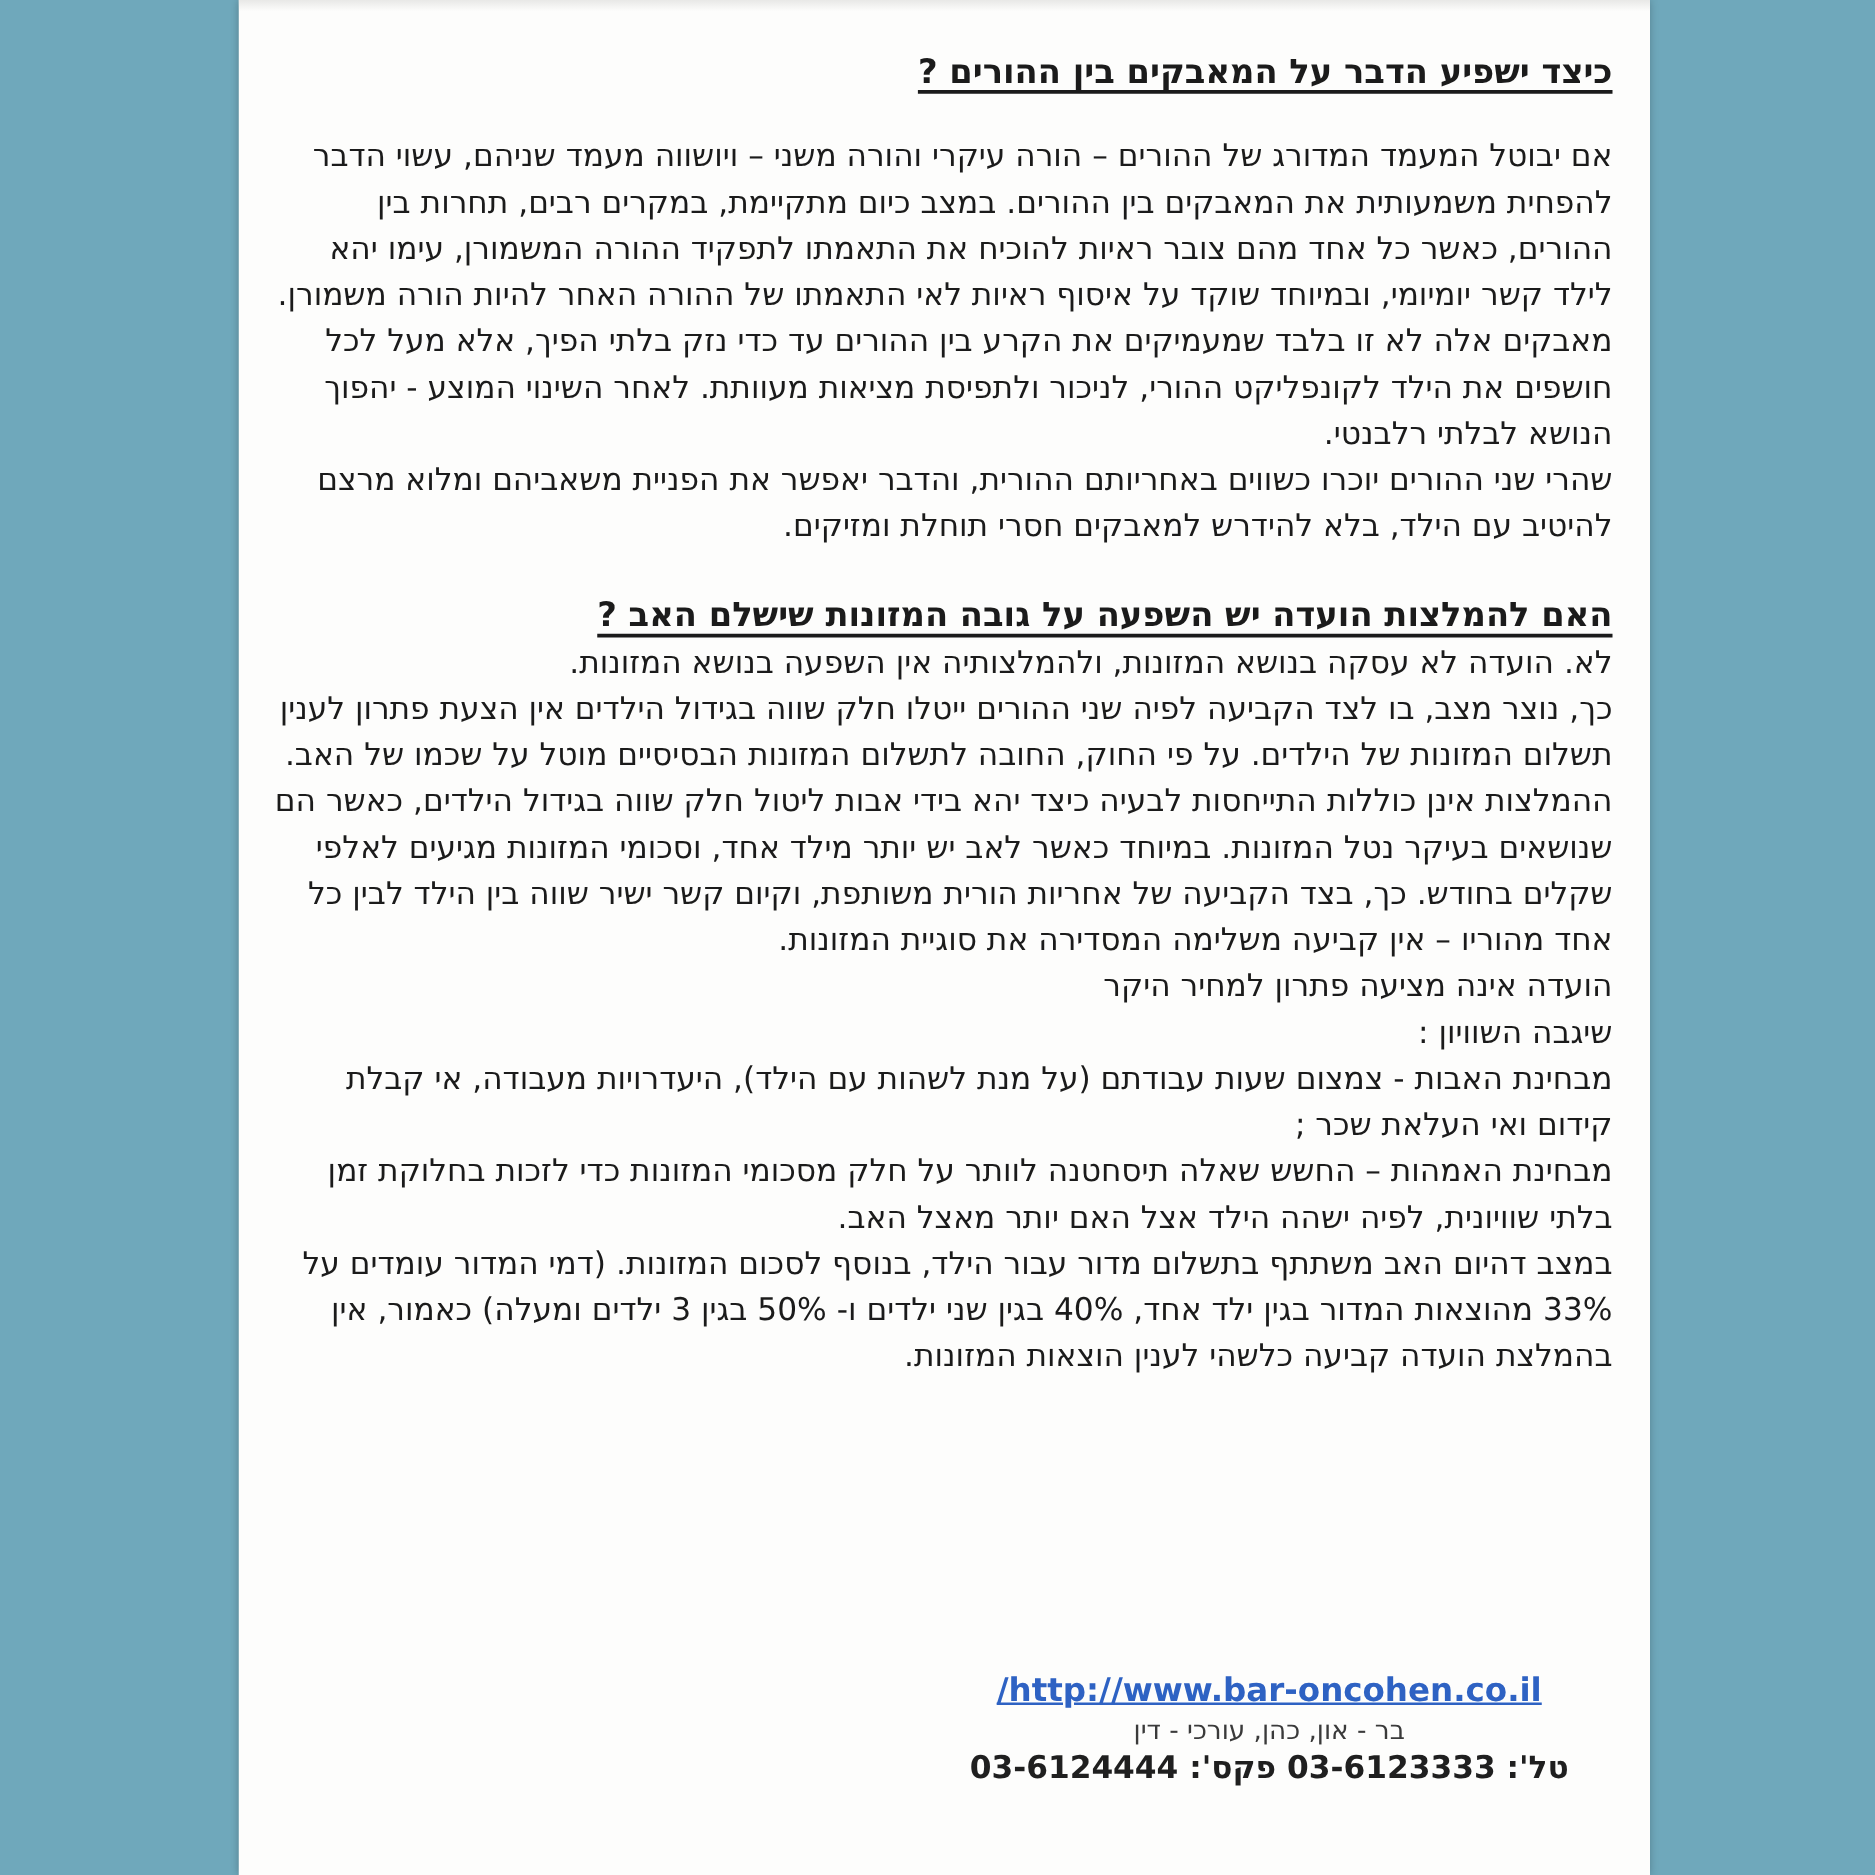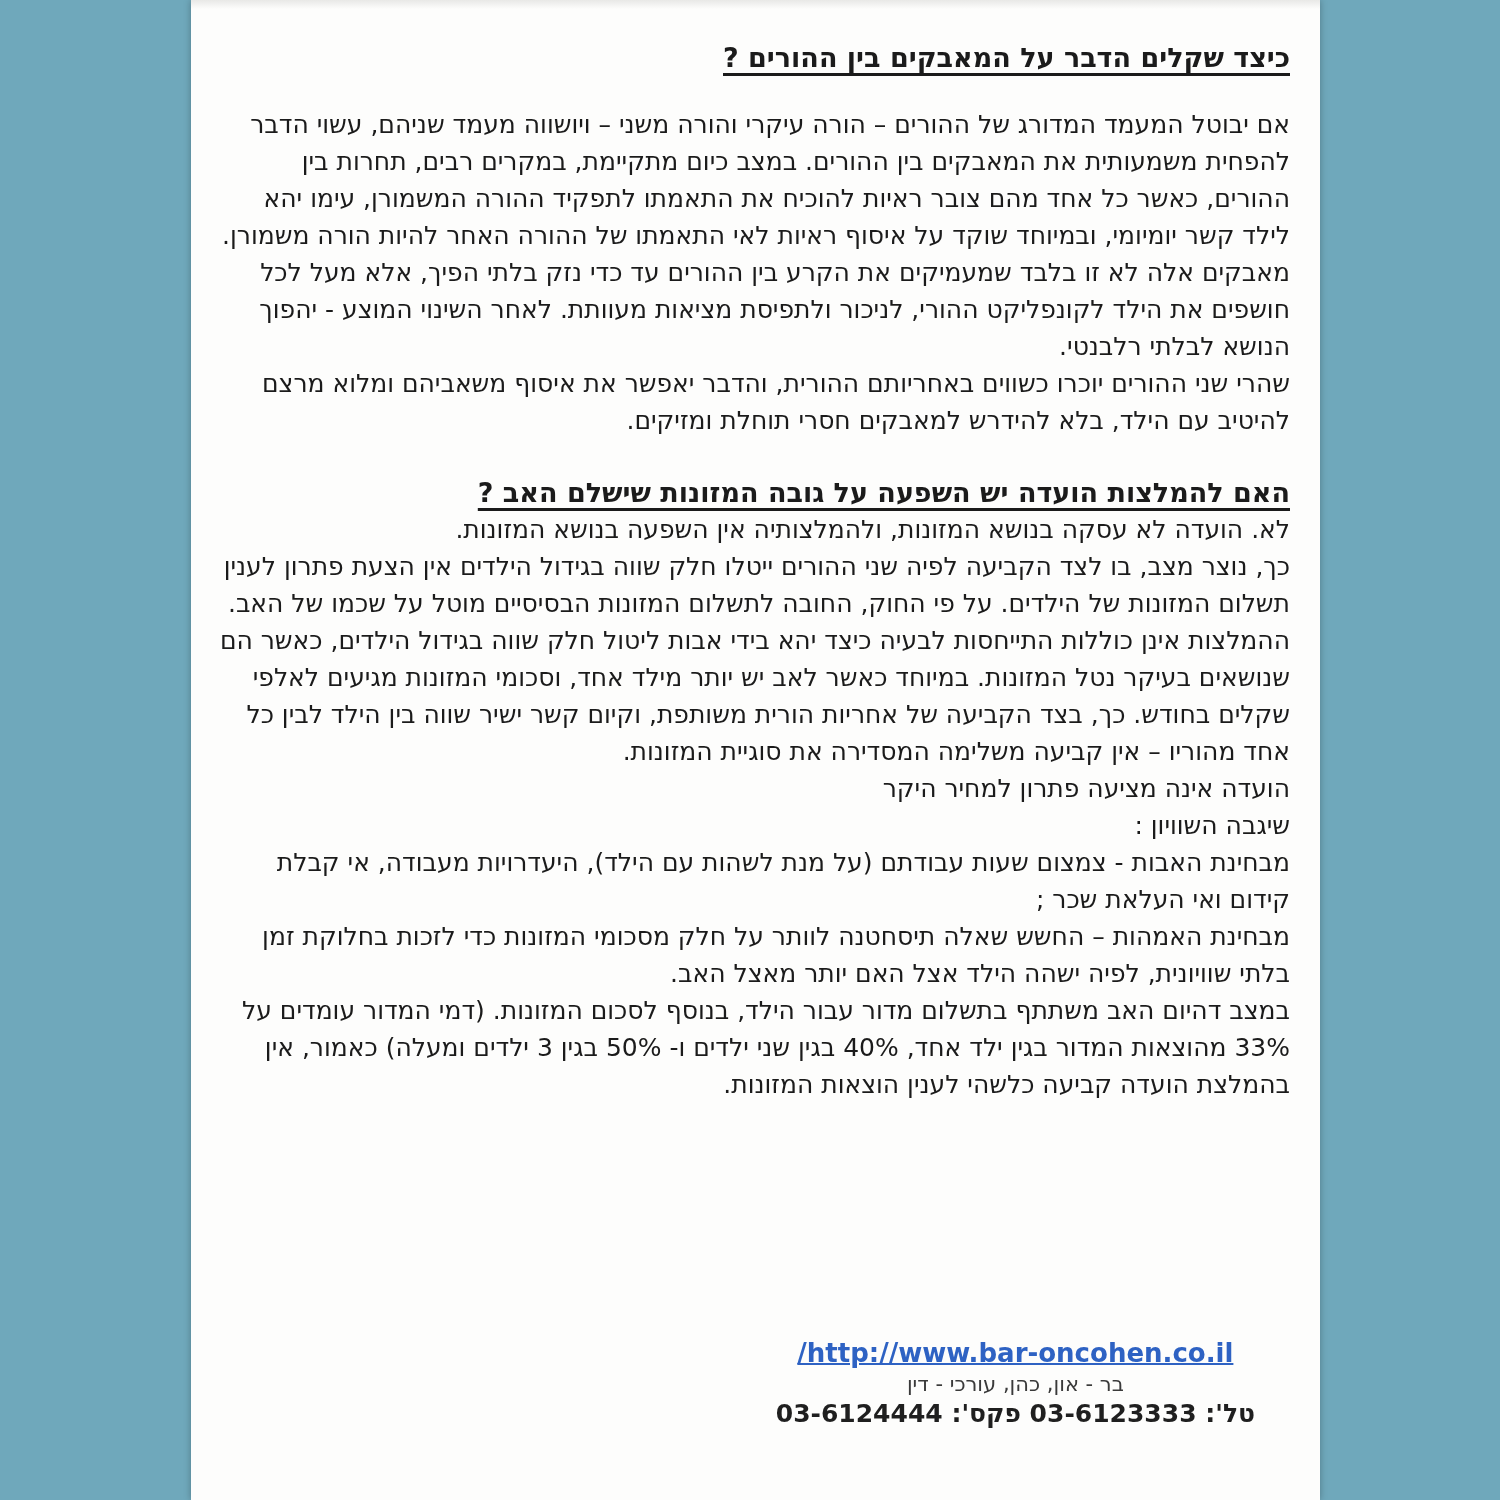--- a/index.html
+++ b/index.html
@@ -74,25 +74,25 @@
     color:#1f1f1f;
   }
 </style>
 </head>
 <body>
 
 <div class="scene">
   <div class="page">
     <div class="content">
 
-      <h2 class="doc-heading h1-sp">כיצד שקלים הדבר על המאבקים בין ההורים ?</h2>
+      <h2 class="doc-heading h1-sp">כיצד ישפיע הדבר על המאבקים בין ההורים ?</h2>
 
       <p class="body">אם יבוטל המעמד המדורג של ההורים – הורה עיקרי והורה משני – ויושווה מעמד שניהם, עשוי הדבר להפחית משמעותית את המאבקים בין ההורים. במצב כיום מתקיימת, במקרים רבים, תחרות בין ההורים, כאשר כל אחד מהם צובר ראיות להוכיח את התאמתו לתפקיד ההורה המשמורן, עימו יהא לילד קשר יומיומי, ובמיוחד שוקד על איסוף ראיות לאי התאמתו של ההורה האחר להיות הורה משמורן. מאבקים אלה לא זו בלבד שמעמיקים את הקרע בין ההורים עד כדי נזק בלתי הפיך, אלא מעל לכל חושפים את הילד לקונפליקט ההורי, לניכור ולתפיסת מציאות מעוותת. לאחר השינוי המוצע - יהפוך הנושא לבלתי רלבנטי.</p>
 
-      <p class="body">שהרי שני ההורים יוכרו כשווים באחריותם ההורית, והדבר יאפשר את איסוף משאביהם ומלוא מרצם להיטיב עם הילד, בלא להידרש למאבקים חסרי תוחלת ומזיקים.</p>
+      <p class="body">שהרי שני ההורים יוכרו כשווים באחריותם ההורית, והדבר יאפשר את הפניית משאביהם ומלוא מרצם להיטיב עם הילד, בלא להידרש למאבקים חסרי תוחלת ומזיקים.</p>
 
       <h2 class="doc-heading h2-sp">האם להמלצות הועדה יש השפעה על גובה המזונות שישלם האב ?</h2>
 
       <p class="body mb28">לא. הועדה לא עסקה בנושא המזונות, ולהמלצותיה אין השפעה בנושא המזונות.</p>
 
       <p class="body">כך, נוצר מצב, בו לצד הקביעה לפיה שני ההורים ייטלו חלק שווה בגידול הילדים אין הצעת פתרון לענין תשלום המזונות של הילדים. על פי החוק, החובה לתשלום המזונות הבסיסיים מוטל על שכמו של האב. ההמלצות אינן כוללות התייחסות לבעיה כיצד יהא בידי אבות ליטול חלק שווה בגידול הילדים, כאשר הם שנושאים בעיקר נטל המזונות. במיוחד כאשר לאב יש יותר מילד אחד, וסכומי המזונות מגיעים לאלפי שקלים בחודש. כך, בצד הקביעה של אחריות הורית משותפת, וקיום קשר ישיר שווה בין הילד לבין כל אחד מהוריו – אין קביעה משלימה המסדירה את סוגיית המזונות.</p>
 
       <p class="body">הועדה אינה מציעה פתרון למחיר היקר</p>
 
       <p class="body mb24">שיגבה השוויון :</p>

